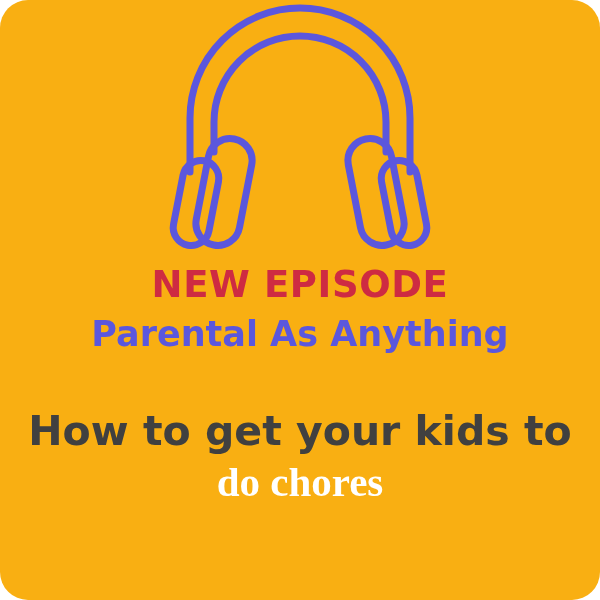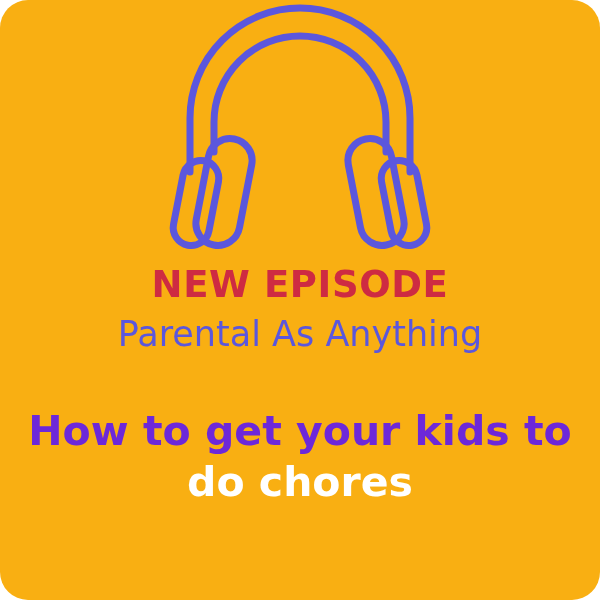--- a/index.html
+++ b/index.html
@@ -46,21 +46,21 @@
     font-weight: bold;
     color: #CE2B42;
     letter-spacing: 0.6px;
     line-height: 46px;
     margin: 0;
     white-space: nowrap;
   }
 
   .show-name {
     font-size: 35px;
-    font-weight: normal;
+    font-weight: bold;
     color: #5B57DD;
     line-height: 52px;
     margin: 0;
     white-space: nowrap;
   }
 
   #episode-title {
     margin: 0;
     padding-top: 46px;
   }
@@ -95,19 +95,19 @@
     </g>
   </svg>
 
   <div id="promo-text">
 
     <p class="eyebrow" style="color: rgb(206, 43, 66);">NEW EPISODE</p>
 
     <p class="show-name" style="color: rgb(91, 87, 221);">Parental As Anything</p>
 
     <div id="episode-title">
-      <span class="episode-line" style="color: #6d28d9;">How to get your kids to</span>
-      <span class="episode-line" style="color: rgb(255, 255, 255);">do chores</span>
+      <span class="episode-line" style="color: #404040;">How to get your kids to</span>
+      <span class="episode-line" style="color: rgb(255, 255, 255); font-family: Liberation Serif, serif;">do chores</span>
     </div>
 
   </div>
 
 </div>
 
 </body></html>

